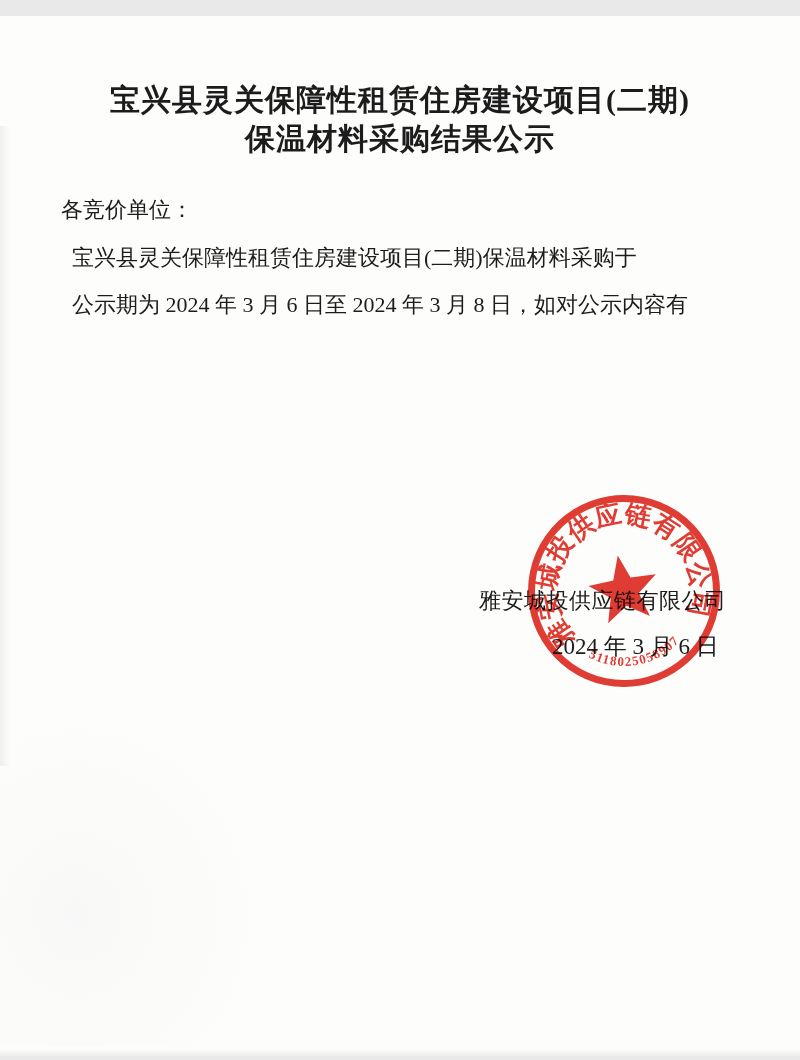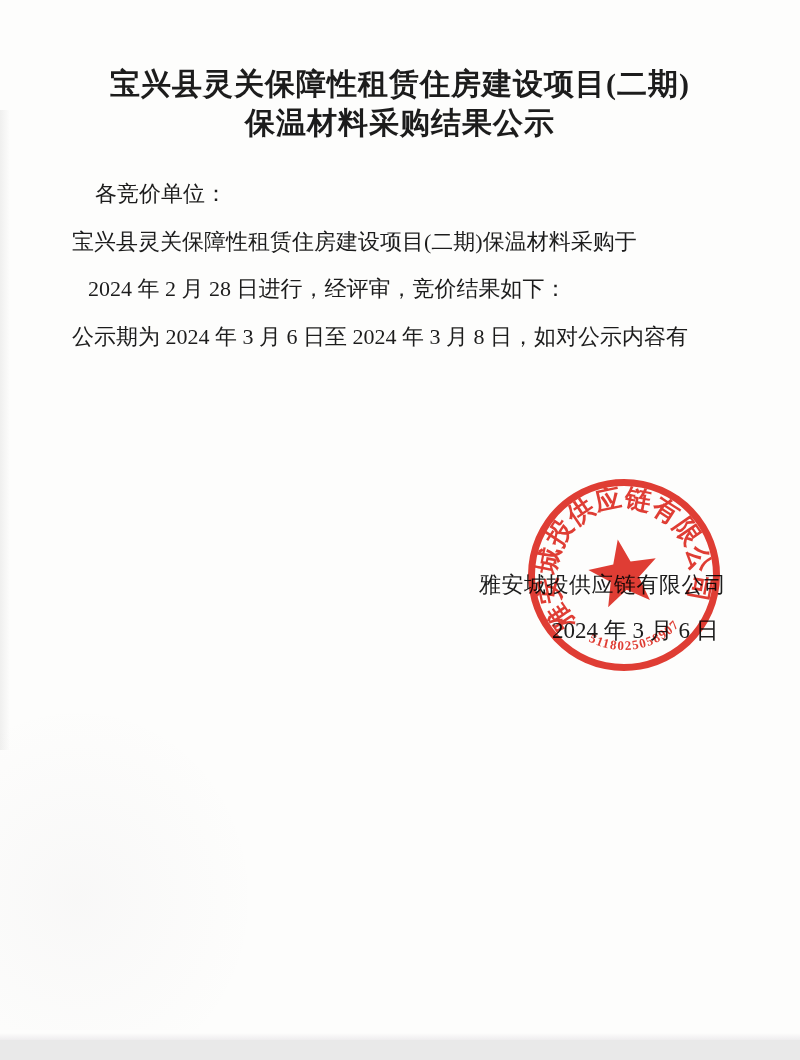--- a/index.html
+++ b/index.html
@@ -3,21 +3,21 @@
 <meta charset="utf-8">
 <style>
   html, body {
     margin: 0; padding: 0;
     background: #e9e9e9;
   }
   .page {
     position: relative;
     width: 800px;
     height: 1040px;
-    margin: 0 auto;
+    margin: 16px auto;
     background: #fdfdfc;
     overflow: hidden;
     font-family: "Liberation Serif", "DejaVu Serif", serif;
     color: #1c1c1c;
   }
   
   .artifact-left {
     position: absolute; left: 0; top: 110px; width: 10px; height: 640px;
     background: linear-gradient(to right, rgba(60,60,60,0.07), rgba(60,60,60,0));
     pointer-events: none;
@@ -43,21 +43,21 @@
   }
   .doc-body {
     margin-top: 28px;
     font-size: 22px;
   }
   .doc-line {
     height: 47.5px;
     line-height: 47.5px;
     white-space: nowrap;
   }
-  .l-salutation { padding-left: 95px; }
+  .l-salutation { padding-left: 61px; }
   .l-indent     { padding-left: 72px; }
   .l-cont       { padding-left: 88px; }
   .winner-name  { font-weight: 700; }
 
   .signature-block {
     position: absolute;
     left: 0; top: 0; width: 100%; height: 100%;
     pointer-events: none;
   }
   .sig-company {
@@ -97,21 +97,20 @@
   <div class="artifact-bottom"></div>
 
   <div class="title-block">
     <div>宝兴县灵关保障性租赁住房建设项目(二期)</div>
     <div>保温材料采购结果公示</div>
   </div>
 
   <div class="doc-body">
     <div class="doc-line l-salutation">各竞价单位：</div>
     <div class="doc-line l-indent">宝兴县灵关保障性租赁住房建设项目(二期)保温材料采购于</div>
-    <div class="doc-line l-cont">2024 年 2 月 28 日进行，经评审，竞价结果如下：</div>
     <div class="doc-line l-indent">公示期为 2024 年 3 月 6 日至 2024 年 3 月 8 日，如对公示内容有</div>
   </div>
 
   <div class="signature-block">
     <div class="sig-company">雅安城投供应链有限公司</div>
     <div class="sig-date">2024 年 3 月 6 日</div>
   </div>
 
   <svg class="seal" viewBox="0 0 200 200" aria-hidden="true">
     <defs>

